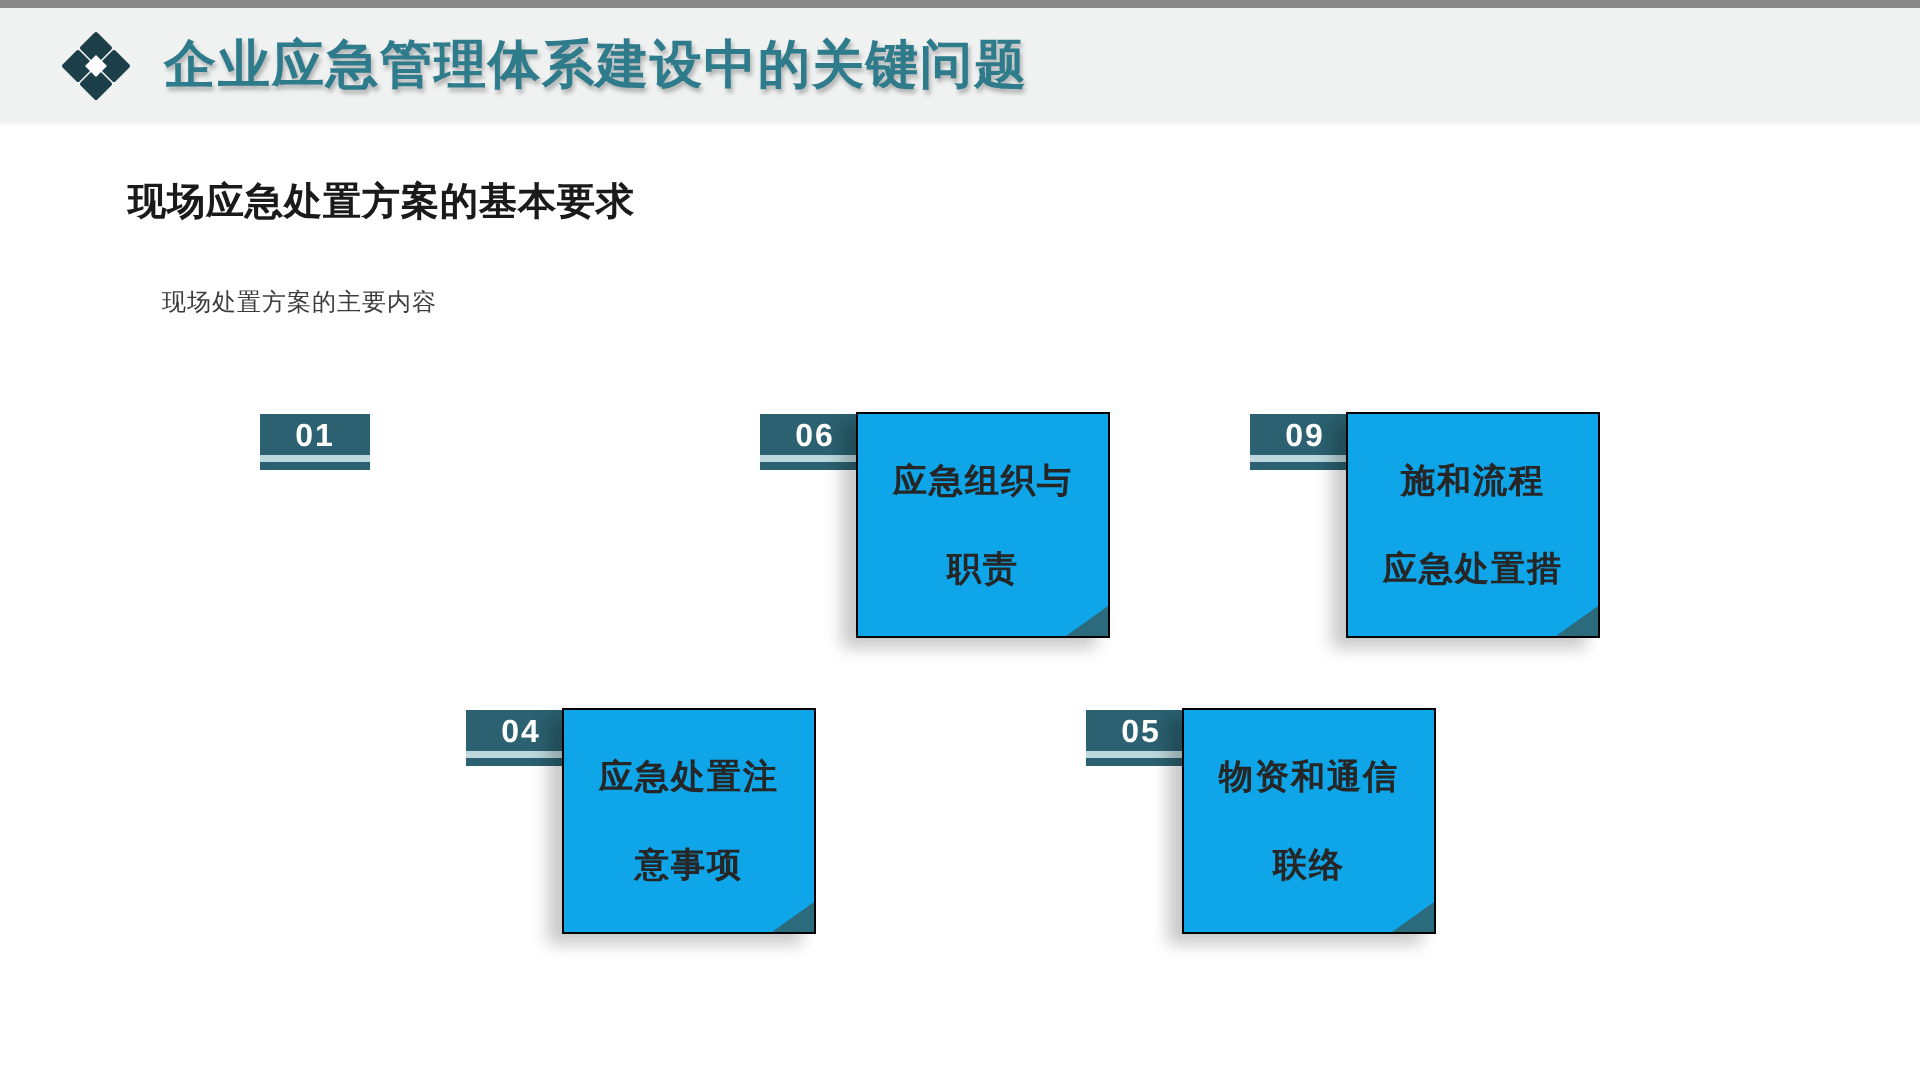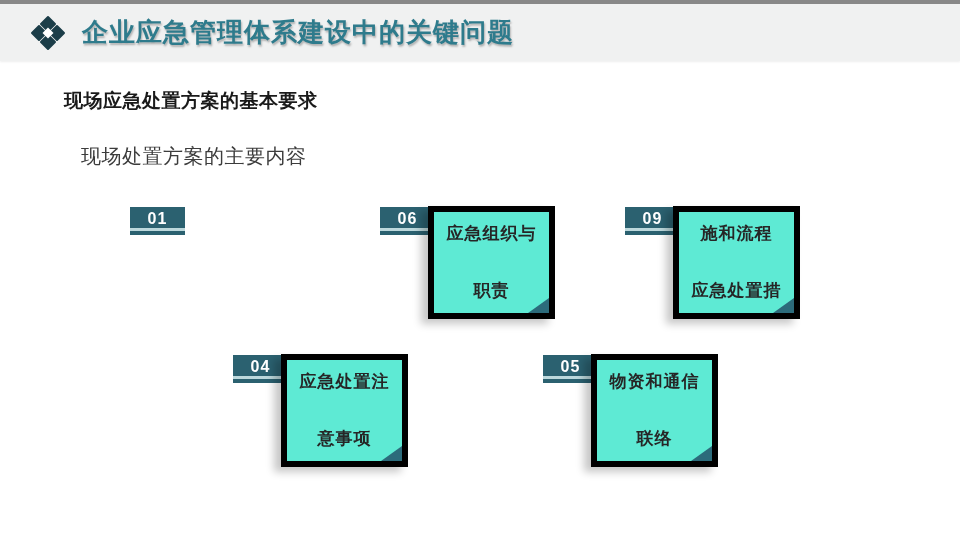--- a/index.html
+++ b/index.html
@@ -19,43 +19,43 @@
     margin-left:16px; font-size:26px; font-weight:bold; color:#2e7b8c;
     letter-spacing:1px; text-shadow:1px 2px 2px rgba(80,80,80,0.40);
     white-space:nowrap;
   }
   
   .heading {
     position:absolute; left:64px; top:84px; font-size:19px; font-weight:bold;
     color:#1a1a1a; letter-spacing:0.5px;
   }
   .subheading {
-    position:absolute; left:81px; top:139px; font-size:20px; color:#3c3c3c;
+    position:absolute; left:81px; top:139px; font-size:12px; color:#3c3c3c;
     letter-spacing:0.5px;
   }
   
   .group { position:absolute; width:175px; height:113px; }
   .g1 { left:130px; top:202px; }
   .g2 { left:380px; top:202px; }
   .g3 { left:625px; top:202px; }
   .g4 { left:233px; top:350px; }
   .g5 { left:543px; top:350px; }
   .tab {
     position:absolute; left:0; top:1px; width:55px; height:28px; z-index:1;
     background:linear-gradient(to bottom,
       #2b6170 0%, #2b6170 74%, #bcd8dc 74%, #bcd8dc 86%, #2b6170 86%, #2b6170 100%);
     color:#ffffff; font-size:16px; font-weight:bold;
     display:flex; align-items:center; justify-content:center;
     padding-bottom:5px; box-sizing:border-box; letter-spacing:1px;
   }
   .card {
     position:absolute; left:48px; top:0; width:127px; height:113px; z-index:2;
-    background:#5eead4; border:6px solid #000000; box-sizing:border-box;
+    background:#0ea5e9; border:1px solid #000000; box-sizing:border-box;
     box-shadow:-7px 5px 8px rgba(0,0,0,0.22);
-    display:flex; flex-direction:column; align-items:center; justify-content:space-between;
+    display:flex; flex-direction:column; align-items:center; justify-content:center;
     text-align:center;
   }
   .card .line {
     font-size:17px; font-weight:bold; color:#262626;
     letter-spacing:1px; line-height:44px; white-space:nowrap;
   }
   .fold {
     position:absolute; right:0; bottom:0; width:21px; height:15px;
     background:#2c6b7b;
     clip-path:polygon(100% 0, 0 100%, 100% 100%);

